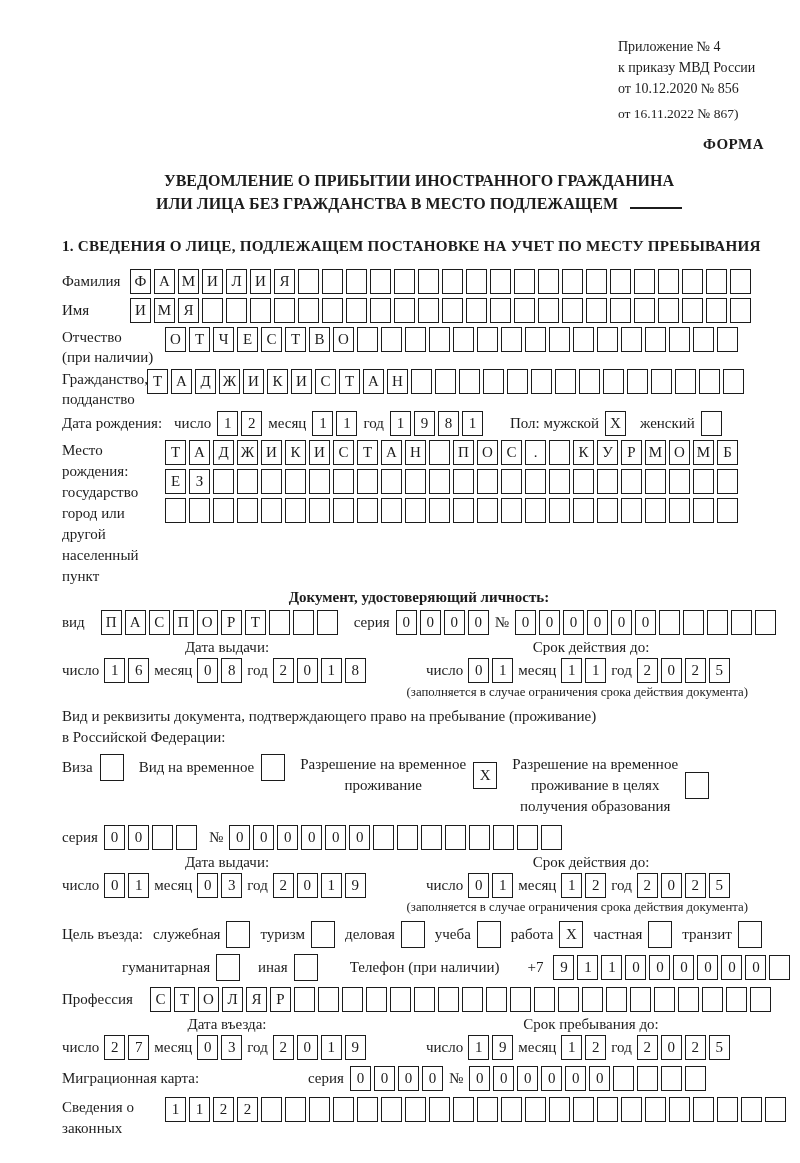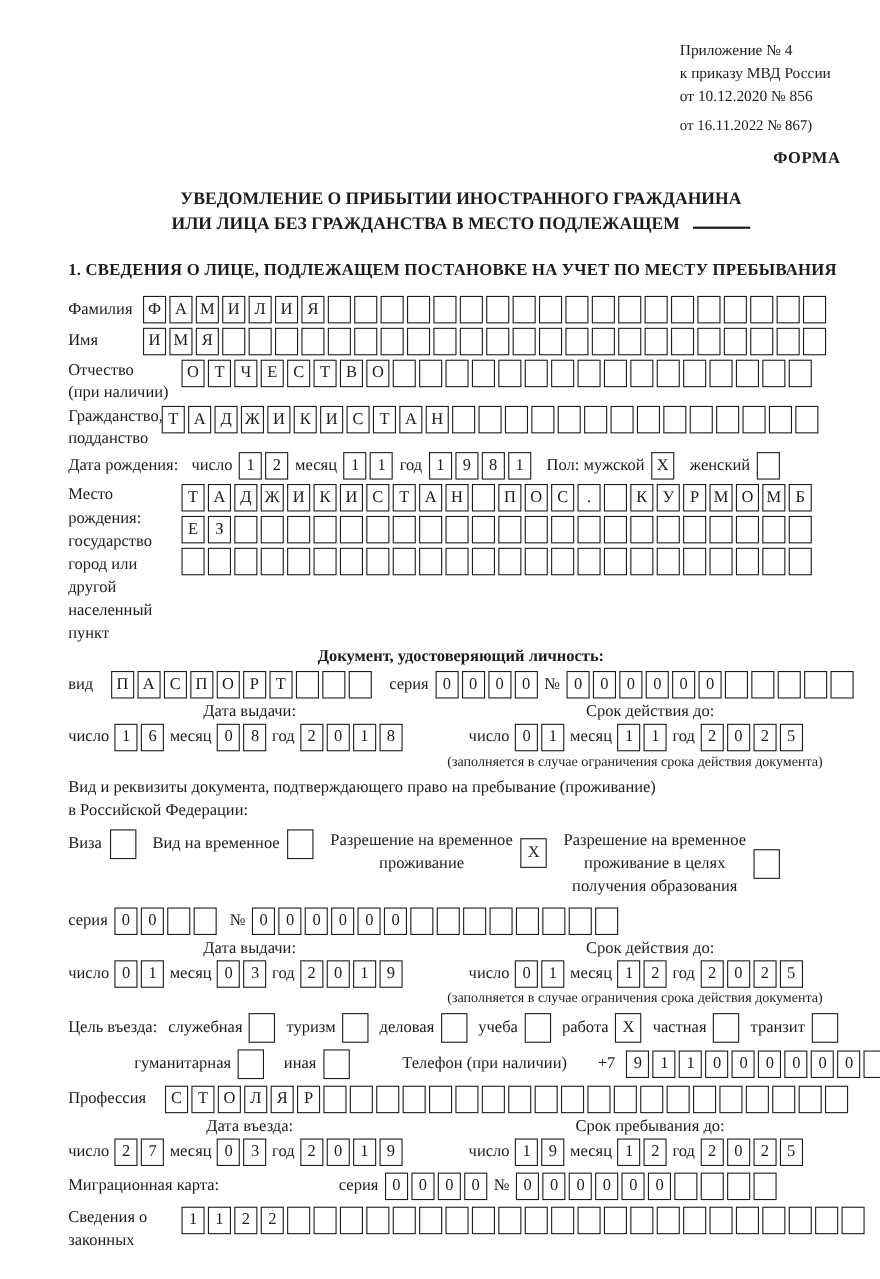--- a/index.html
+++ b/index.html
@@ -221,21 +221,21 @@
           <span class="cell">1</span>
           <span class="cell">1</span>
         </span>
       <span class="lbl">год</span>
       <span class="cells">
           <span class="cell">1</span>
           <span class="cell">9</span>
           <span class="cell">8</span>
           <span class="cell">1</span>
         </span>
-      <span class="lbl" style="margin-left:8px;">Пол: мужской</span>
+      <span class="lbl" style="margin-left:21px;">Пол: мужской</span>
       <span class="cells">
           <span class="cell">X</span>
         </span>
       <span class="lbl" style="margin-left:8px;">женский</span>
       <span class="cells">
           <span class="cell"></span>
         </span>
     </div>
 
     <div class="row top" style="margin-bottom:2px;">
@@ -576,21 +576,21 @@
         <span class="cells cb">
             <span class="cell"></span>
           </span>
       </span>
       <span class="popt" style="margin-left:8px;">
         <span class="lbl">иная</span>
         <span class="cells cb">
             <span class="cell"></span>
           </span>
       </span>
-      <span class="lbl" style="margin-left:38px;">Телефон (при наличии)</span>
+      <span class="lbl" style="margin-left:22px;">Телефон (при наличии)</span>
       <span class="lbl" style="margin-left:18px;">+7</span>
       <span class="cells">
           <span class="cell">9</span>
           <span class="cell">1</span>
           <span class="cell">1</span>
           <span class="cell">0</span>
           <span class="cell">0</span>
           <span class="cell">0</span>
           <span class="cell">0</span>
           <span class="cell">0</span>

